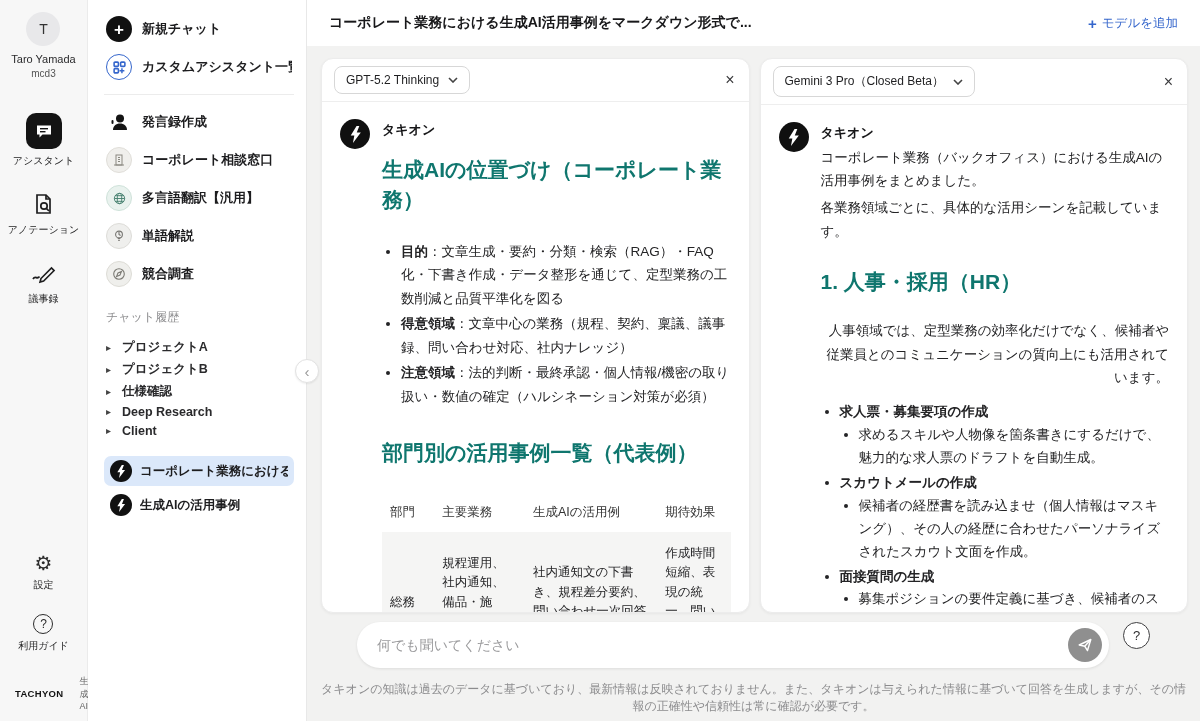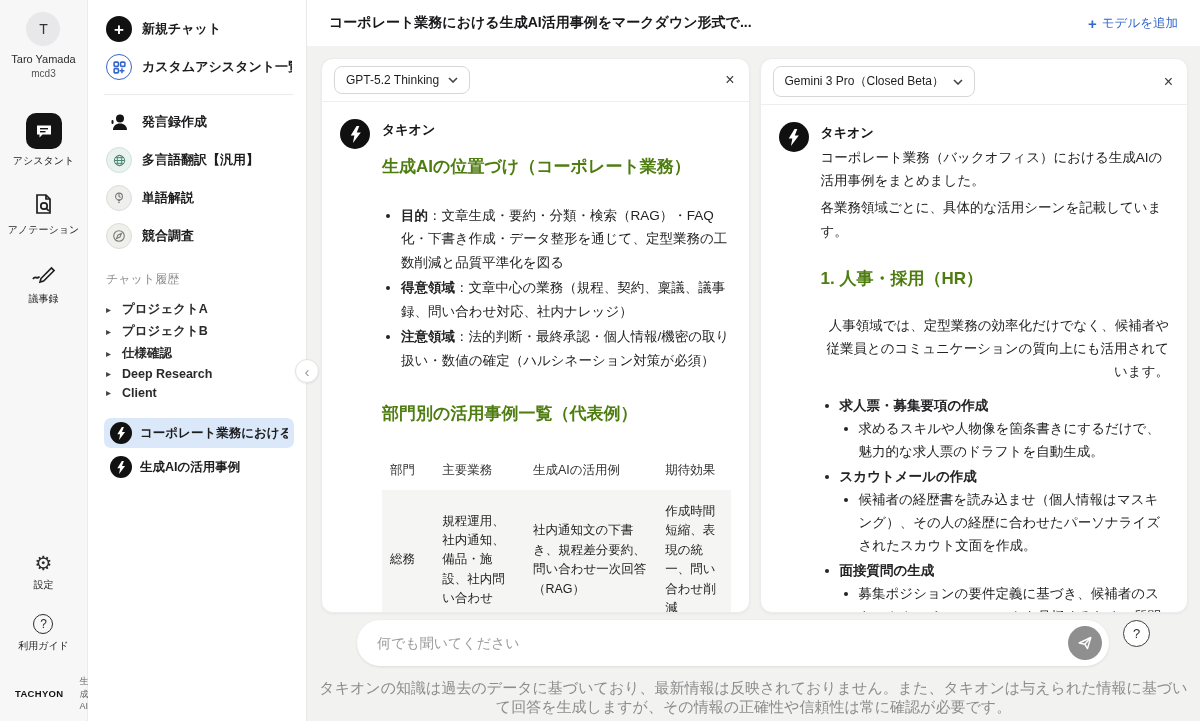--- a/index.html
+++ b/index.html
@@ -71,21 +71,21 @@
     padding:7px 14px 7px 12px; border-bottom:1px solid #eee; }
   .model-pill { display:flex; align-items:center; gap:9px; border:1px solid #d7d7d7; border-radius:8px;
     padding:6px 11px; font-size:12px; color:#1f1f21; background:#fff; cursor:pointer; white-space:nowrap; }
   .close-x { color:#3a3a3c; font-size:16px; line-height:1; cursor:pointer; }
   .panel-body { flex:1; overflow:hidden; padding:15px 18px 0 18px; }
   .msg { display:flex; gap:12px; }
   .tachyon-avatar { width:30px;height:30px;min-width:30px;border-radius:50%;background:#101010;
     display:flex;align-items:center;justify-content:center; margin-top:2px; }
   .msg-col { flex:1; min-width:0; }
   .msg-name { font-size:13px; font-weight:bold; color:#161618; padding-top:4px; }
-  .md-h2 { font-size:17px; font-weight:bold; color:#4d7c0f; line-height:1.45; }
+  .md-h2 { font-size:21px; font-weight:bold; color:#0f766e; line-height:1.45; }
   .h2-first { margin:16px 0 24px; }
   .h2-second { margin:30px 0 26px; }
   .term-list { list-style:disc; padding-left:19px; font-size:13.5px; line-height:1.74; color:#242426; }
   .term-list li { margin-bottom:2px; }
   .term { font-weight:bold; }
   .md-table { width:100%; border-collapse:collapse; font-size:12.5px; line-height:1.55; color:#242426;
     table-layout:fixed; }
   .md-table thead td { padding:8px 8px 10px 8px; color:#333; }
   .md-table tbody td { padding:12px 8px; vertical-align:middle; }
   .md-table tbody tr.shaded { background:#f5f5f4; }
@@ -101,21 +101,21 @@
   .composer-row { display:flex; align-items:flex-start; gap:14px; margin-top:2px; }
   .input-pill { width:752px; height:46px; background:#fff; border-radius:24px; display:flex;
     align-items:center; padding:0 7px 0 20px; box-shadow:0 1px 3px rgba(0,0,0,.09); }
   .input-pill input { flex:1; border:none; outline:none; font-size:14px; color:#222; background:transparent;
     font-family:"Liberation Sans","DejaVu Sans",sans-serif; }
   .input-pill input::placeholder { color:#9b9b9d; }
   .send-btn { width:34px;height:34px;border-radius:50%;background:#8f8f8f;
     display:flex;align-items:center;justify-content:center;cursor:pointer; }
   .help-btn { width:27px;height:27px;border-radius:50%;background:#fff;border:1.5px solid #3f3f41;
     display:flex;align-items:center;justify-content:center;font-size:13px;color:#2e2e30;cursor:pointer; }
-  .disclaimer { font-size:15px; color:#8c8c8e; margin-top:13px; text-align:center; padding:0 10px; }
+  .disclaimer { font-size:12px; color:#8c8c8e; margin-top:13px; text-align:center; padding:0 10px; }
 </style>
 </head>
 <body>
 
 <nav class="rail">
   <div class="rail-user">
     <div class="avatar-circle">
       <span>T</span>
     </div>
     <div class="user-name">Taro Yamada</div>
@@ -195,20 +195,30 @@
 
   <div class="side-row">
     <div class="asst-avatar" style="background:#fff;">
       <svg width="20" height="20" viewBox="0 0 20 20">
           <circle cx="11" cy="6.5" r="4" fill="#141414"></circle>
           <path d="M4 18 c0-4 3-6.5 7-6.5 s7 2.5 7 6.5 z" fill="#141414"></path>
           <rect x="2.5" y="8" width="2" height="4" rx="1" fill="#141414"></rect>
         </svg>
     </div>
     <div class="slabel">発言録作成</div>
+  </div>
+  <div class="side-row">
+    <div class="asst-avatar" style="background:#f0efec;border:1px solid #e0ded9;">
+      <svg width="14" height="14" viewBox="0 0 14 14" fill="none" stroke="#8a8880" stroke-width="1">
+          <rect x="4" y="2" width="6" height="10"></rect>
+          <path d="M2 12 h10"></path>
+          <path d="M6 4.5 h2 M6 6.5 h2 M6 8.5 h2"></path>
+        </svg>
+    </div>
+    <div class="slabel">コーポレート相談窓口</div>
   </div>
   <div class="side-row">
     <div class="asst-avatar" style="background:#e9f2ee;border:1px solid #cfe2da;">
       <svg width="15" height="15" viewBox="0 0 16 16" fill="none" stroke="#45806f" stroke-width="1">
           <circle cx="8" cy="8" r="5.5"></circle>
           <ellipse cx="8" cy="8" rx="2.4" ry="5.5"></ellipse>
           <path d="M2.5 8 h11 M3.3 5 h9.4 M3.3 11 h9.4"></path>
         </svg>
     </div>
     <div class="slabel">多言語翻訳【汎用】</div>

